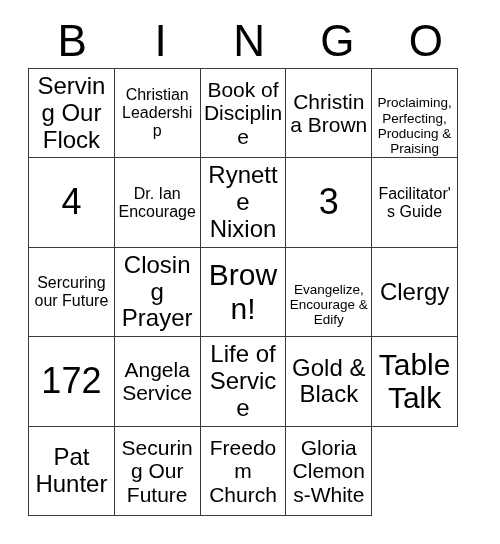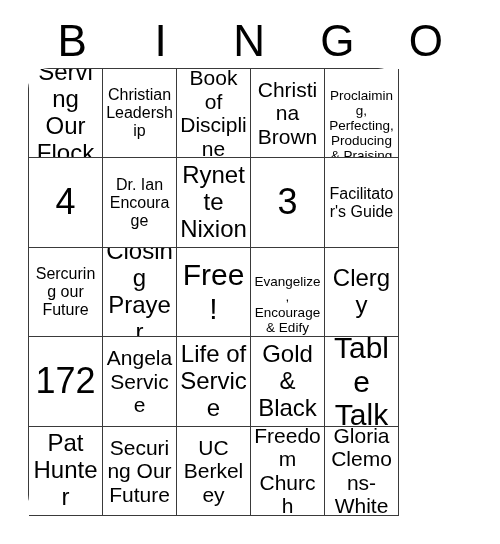--- a/index.html
+++ b/index.html
@@ -44,30 +44,29 @@
     letter-spacing: 0;
     color: #000000;
     user-select: none;
   }
 
   
   #bingo-grid {
     position: absolute;
     left: 28px;
     top: 68px;
-    width: 371px;
+    width: 430px;
     height: 448px;
     display: grid;
     grid-template-columns: repeat(5, 1fr);
     grid-template-rows: repeat(5, 1fr);
     border-top: 1.5px solid #3a3a3a;
     border-left: 1.5px solid #3a3a3a;
     box-sizing: border-box;
     background: #ffffff;
-    border-radius: 21px;
   }
 
   .bingo-cell {
     border-right: 1.5px solid #3a3a3a;
     border-bottom: 1.5px solid #3a3a3a;
     box-sizing: border-box;
     display: flex;
     align-items: center;
     justify-content: center;
     text-align: center;
@@ -139,21 +138,21 @@
         <span class="cell-text sz-sm">Facilitator's Guide</span>
       </div>
 
     <div class="bingo-cell">
         <span class="cell-text sz-sm">Sercuring our Future</span>
       </div>
     <div class="bingo-cell">
         <span class="cell-text sz-lg">Closing Prayer</span>
       </div>
     <div class="bingo-cell">
-        <span class="cell-text sz-xl">Free!</span>
+        <span class="cell-text sz-xl">Brown!</span>
       </div>
     <div class="bingo-cell">
         <span class="cell-text sz-xs">Evangelize, Encourage &amp; Edify</span>
       </div>
     <div class="bingo-cell">
         <span class="cell-text sz-lg">Clergy</span>
       </div>
 
     <div class="bingo-cell">
         <span class="cell-text sz-xxl">172</span>
@@ -171,23 +170,20 @@
         <span class="cell-text sz-xl">Table Talk</span>
       </div>
 
     <div class="bingo-cell">
         <span class="cell-text sz-lg">Pat Hunter</span>
       </div>
     <div class="bingo-cell">
         <span class="cell-text sz-md">Securing Our Future</span>
       </div>
     <div class="bingo-cell">
-        <span class="cell-text sz-md">UC Berkeley</span>
-      </div>
-    <div class="bingo-cell">
         <span class="cell-text sz-md">Freedom Church</span>
       </div>
     <div class="bingo-cell">
         <span class="cell-text sz-md">Gloria Clemons-White</span>
       </div>
 
   </div>
 </div>
 
 </body></html>

